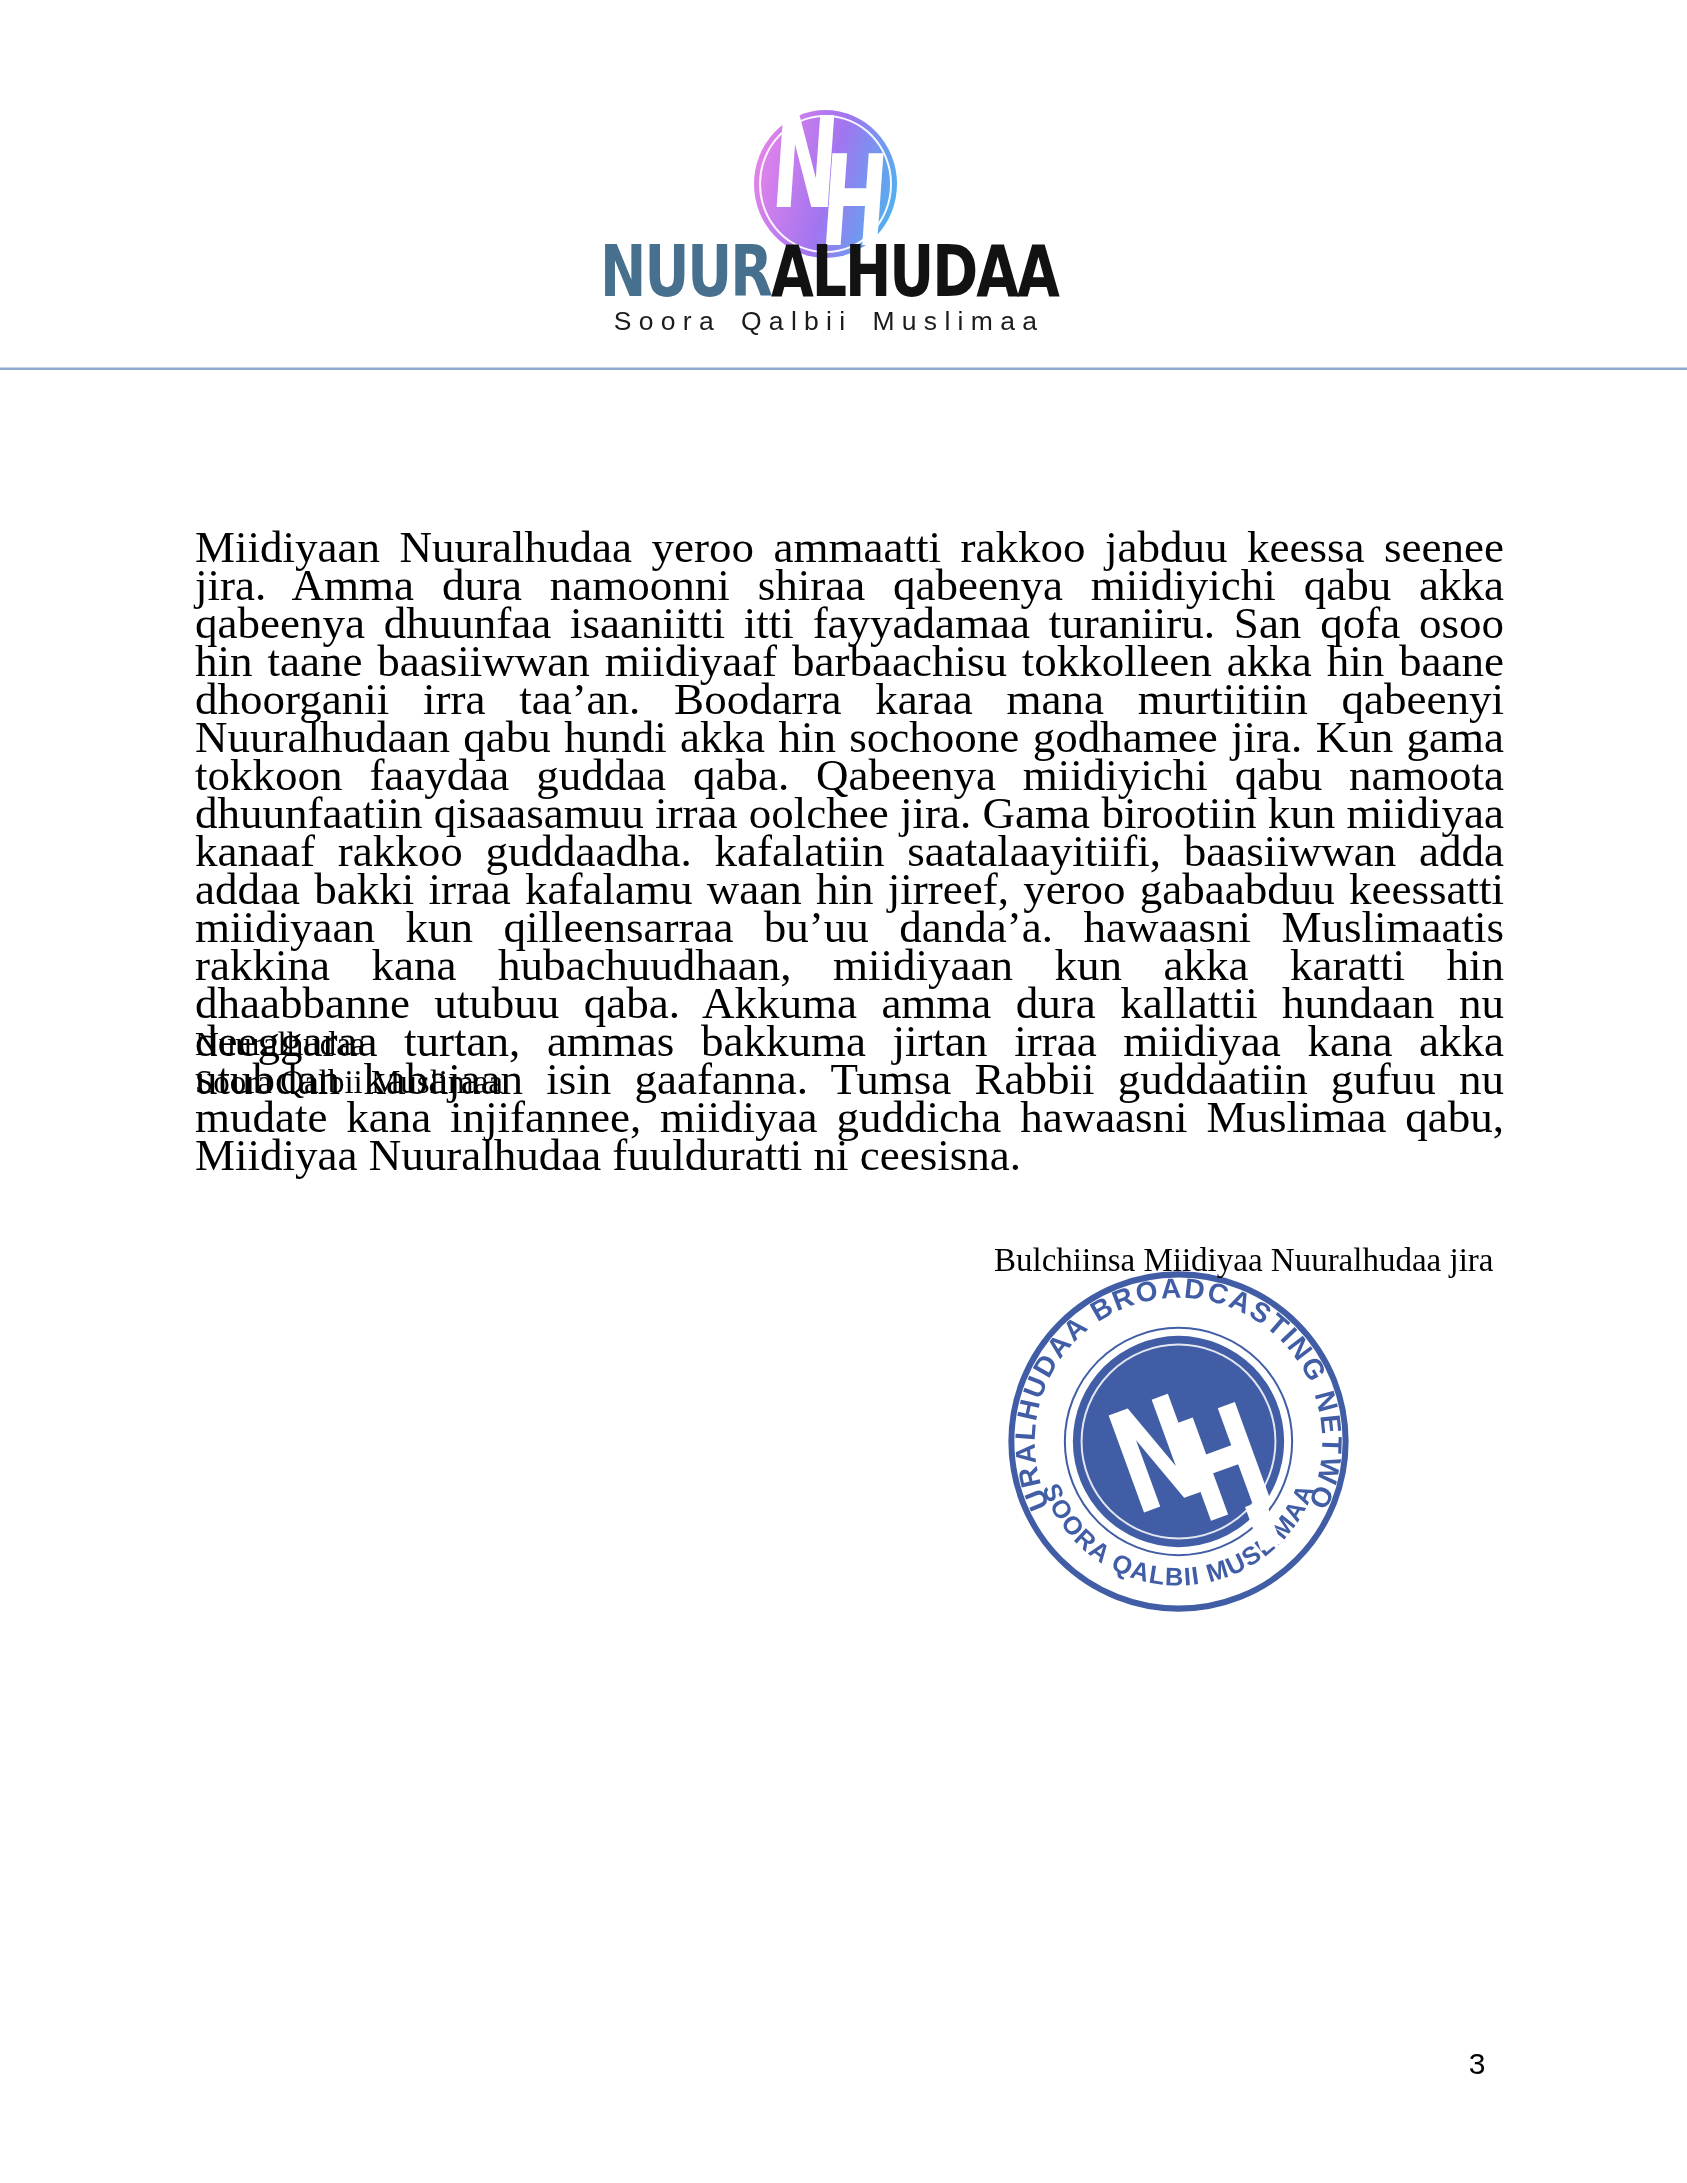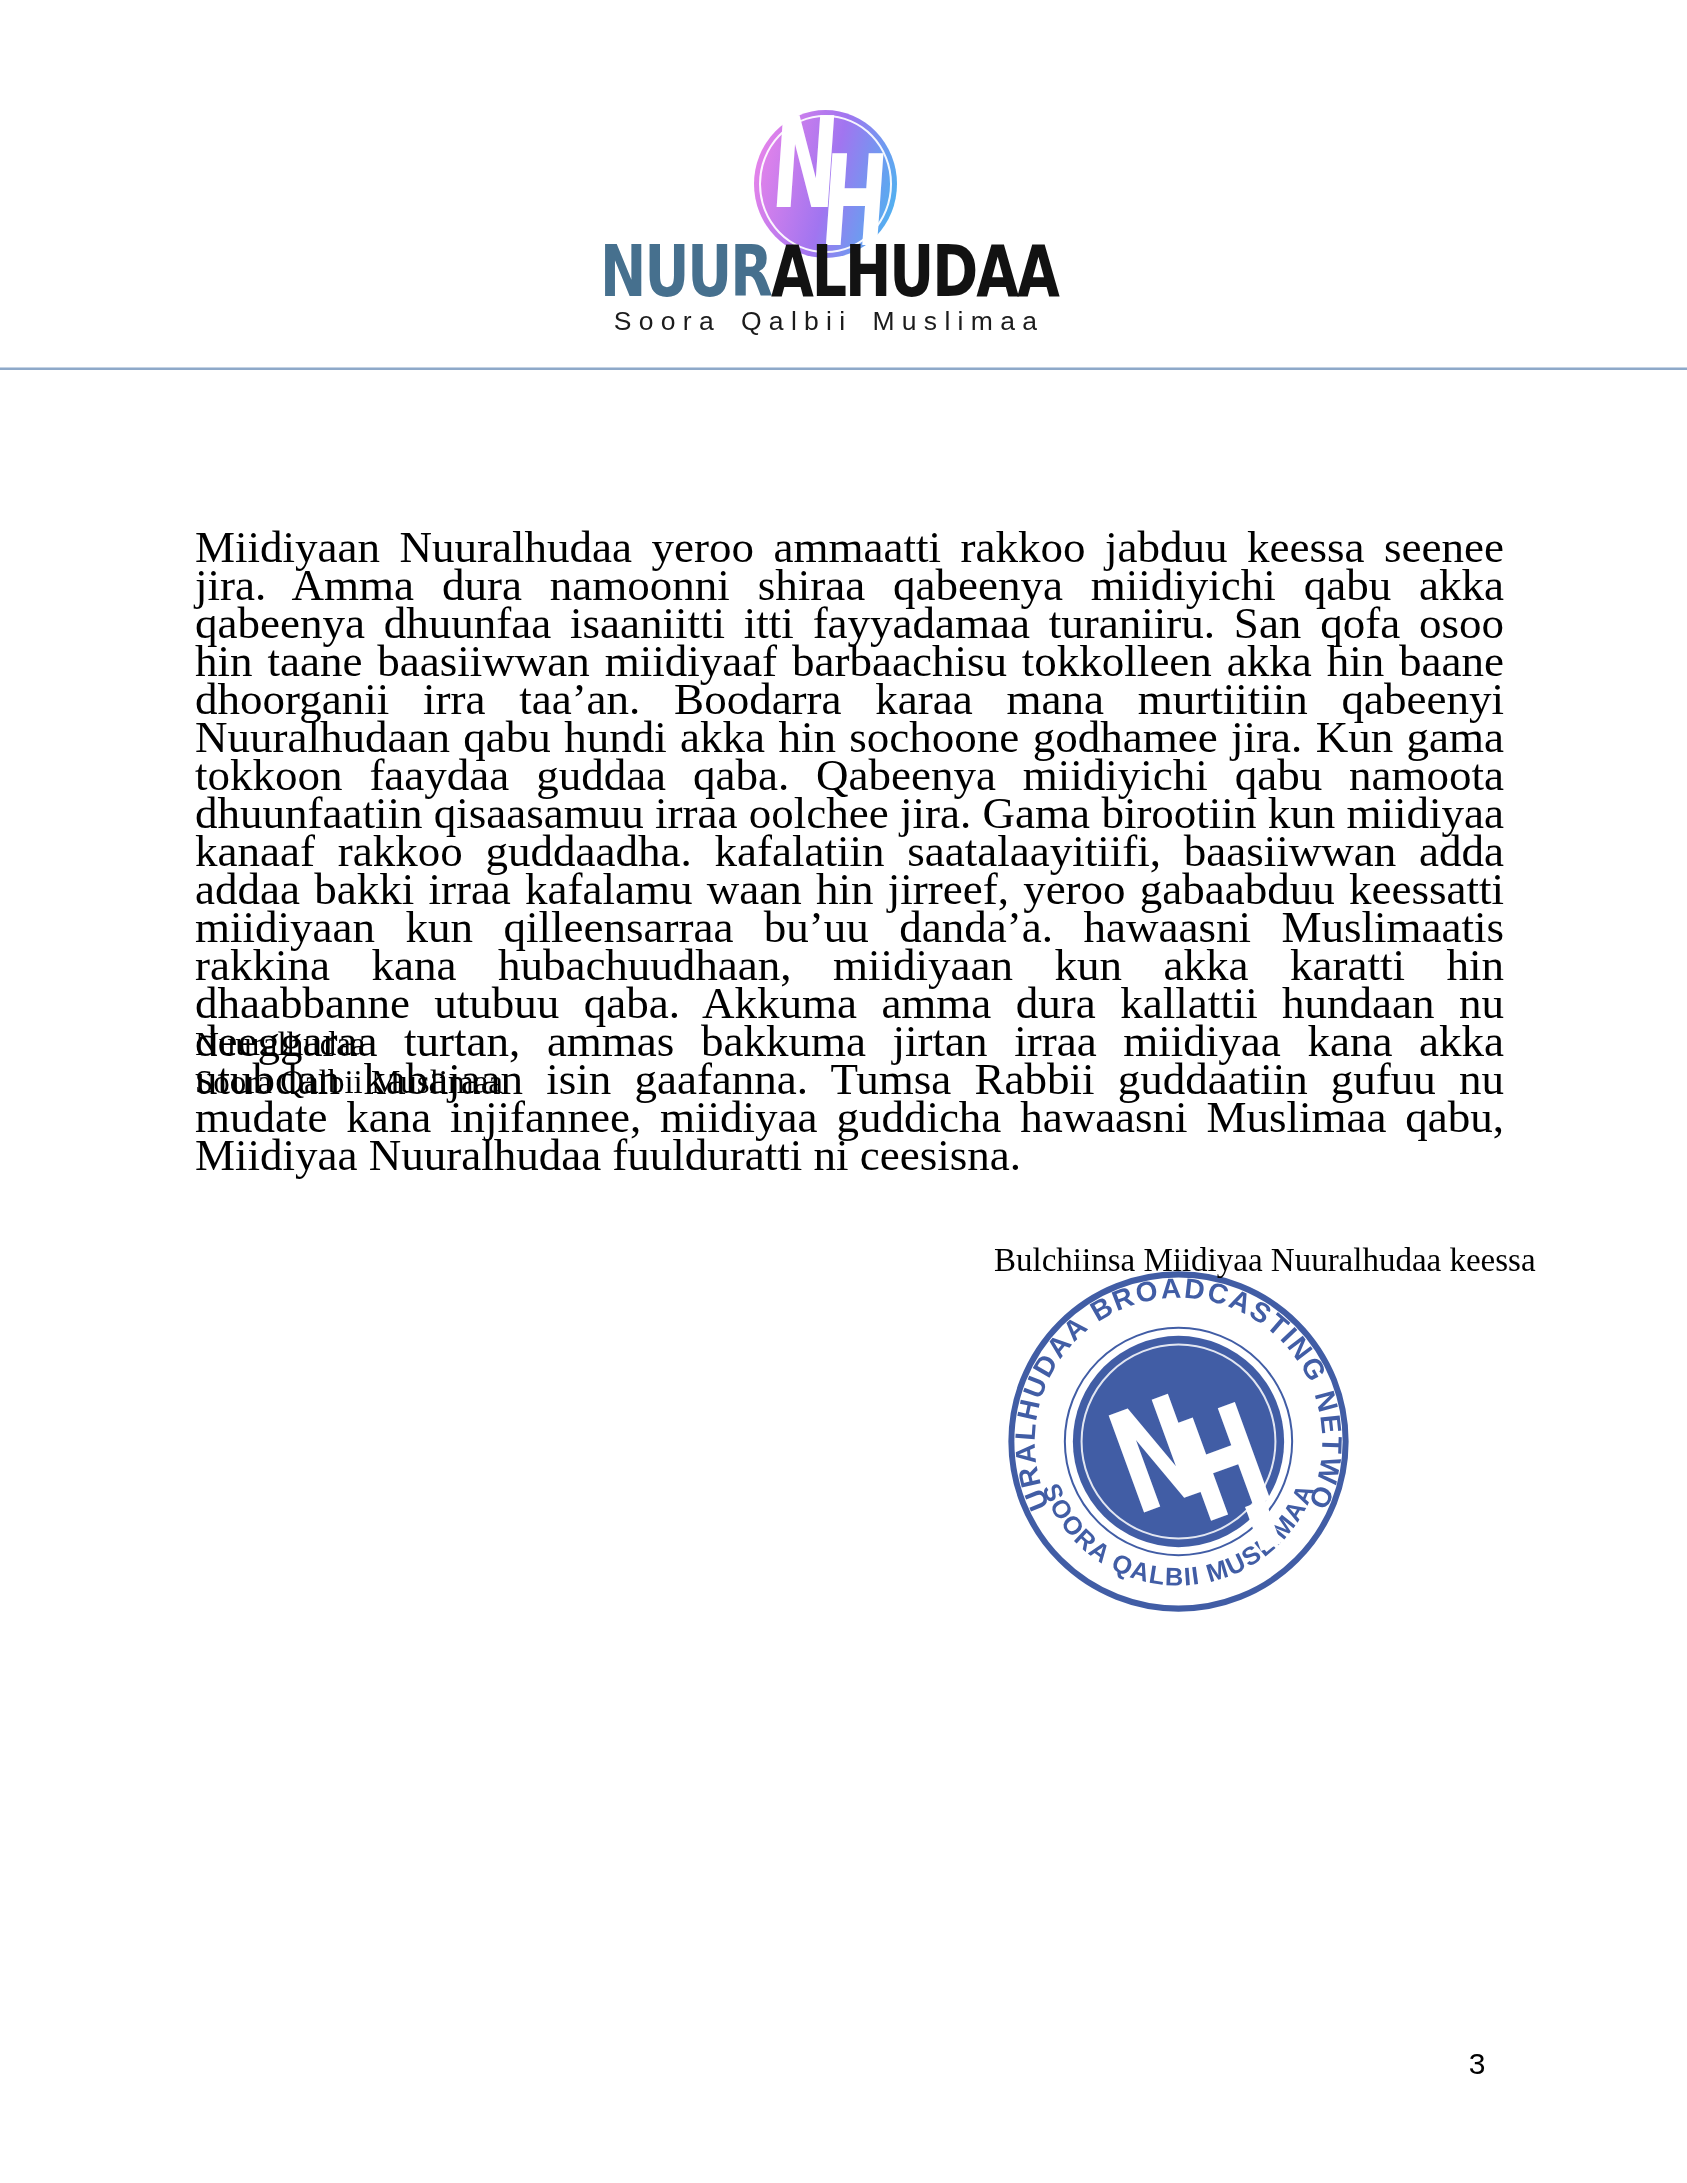--- a/index.html
+++ b/index.html
@@ -186,21 +186,21 @@
 
   <div class="header-divider"></div>
 
   <p class="letter-body">Miidiyaan Nuuralhudaa yeroo ammaatti rakkoo jabduu keessa seenee jira. Amma dura namoonni shiraa qabeenya miidiyichi qabu akka qabeenya dhuunfaa isaaniitti itti fayyadamaa turaniiru. San qofa osoo hin taane baasiiwwan miidiyaaf barbaachisu tokkolleen akka hin baane dhoorganii irra taa’an. Boodarra karaa mana murtiitiin qabeenyi Nuuralhudaan qabu hundi akka hin sochoone godhamee jira. Kun gama tokkoon faaydaa guddaa qaba. Qabeenya miidiyichi qabu namoota dhuunfaatiin qisaasamuu irraa oolchee jira. Gama birootiin kun miidiyaa kanaaf rakkoo guddaadha. kafalatiin saatalaayitiifi, baasiiwwan adda addaa bakki irraa kafalamu waan hin jirreef, yeroo gabaabduu keessatti miidiyaan kun qilleensarraa bu’uu danda’a. hawaasni Muslimaatis rakkina kana hubachuudhaan, miidiyaan kun akka karatti hin dhaabbanne utubuu qaba. Akkuma amma dura kallattii hundaan nu deeggaraa turtan, ammas bakkuma jirtan irraa miidiyaa kana akka utubdan kabajaan isin gaafanna. Tumsa Rabbii guddaatiin gufuu nu mudate kana injifannee, miidiyaa guddicha hawaasni Muslimaa qabu, Miidiyaa Nuuralhudaa fuulduratti ni ceesisna.</p>
 
   <div class="signature">
     <div>Nuuralhudaa</div>
     <div>Soora Qalbii Muslimaa</div>
   </div>
 
-  <div class="closing-line">Bulchiinsa Miidiyaa Nuuralhudaa keessa</div>
+  <div class="closing-line">Bulchiinsa Miidiyaa Nuuralhudaa jira</div>
 
   <svg class="stamp" viewBox="0 0 540 540" xmlns="http://www.w3.org/2000/svg">
     <defs>
       <path id="arcTop" d="M 84,378 A 215,215 0 1 1 456,378" fill="none"></path>
       <path id="arcBottom" d="M 68,344 A 215,215 0 0 0 472,344" fill="none"></path>
     </defs>
 
     <circle cx="270" cy="270" r="250" fill="none" stroke="#33519f" stroke-width="9"></circle>
     <circle cx="270" cy="270" r="170" fill="none" stroke="#33519f" stroke-width="3"></circle>
     <circle cx="270" cy="270" r="158" fill="#33519f"></circle>

